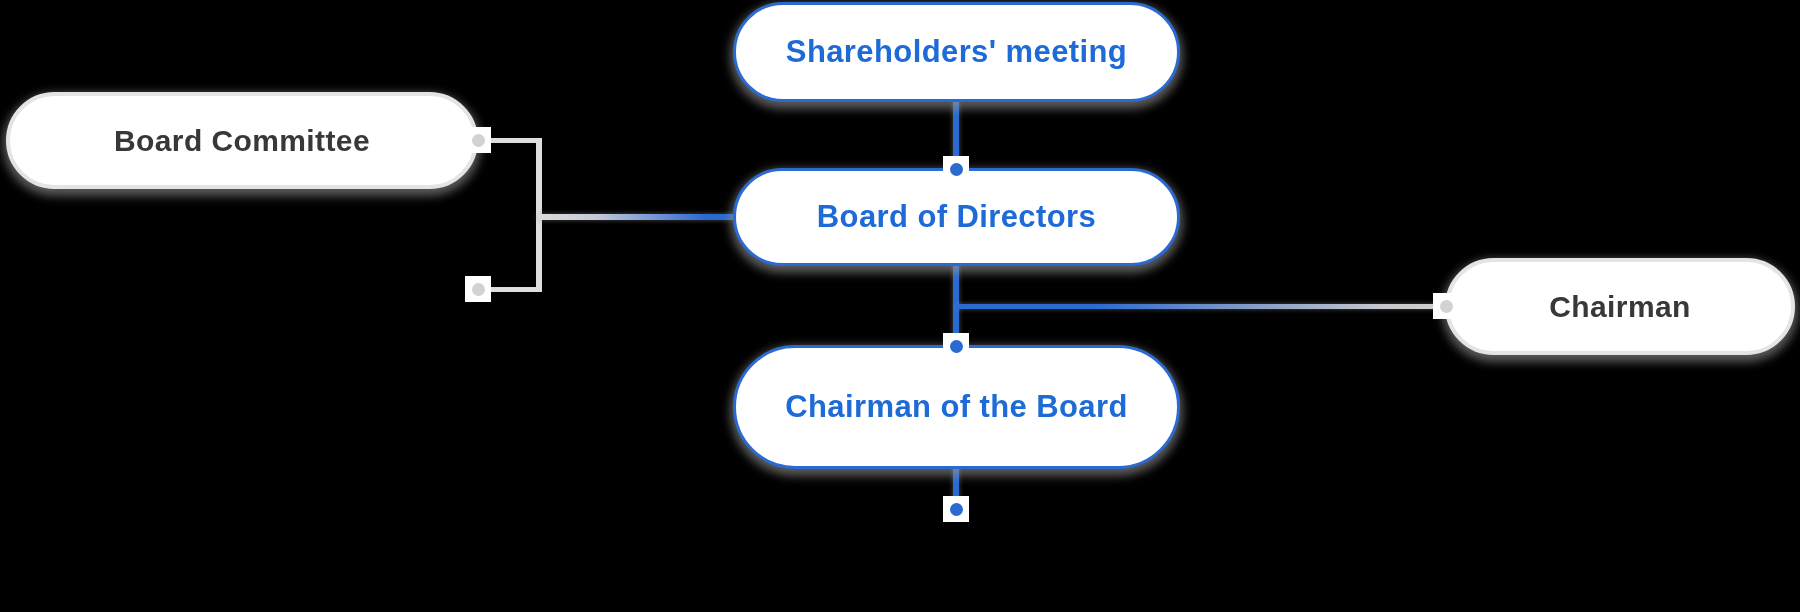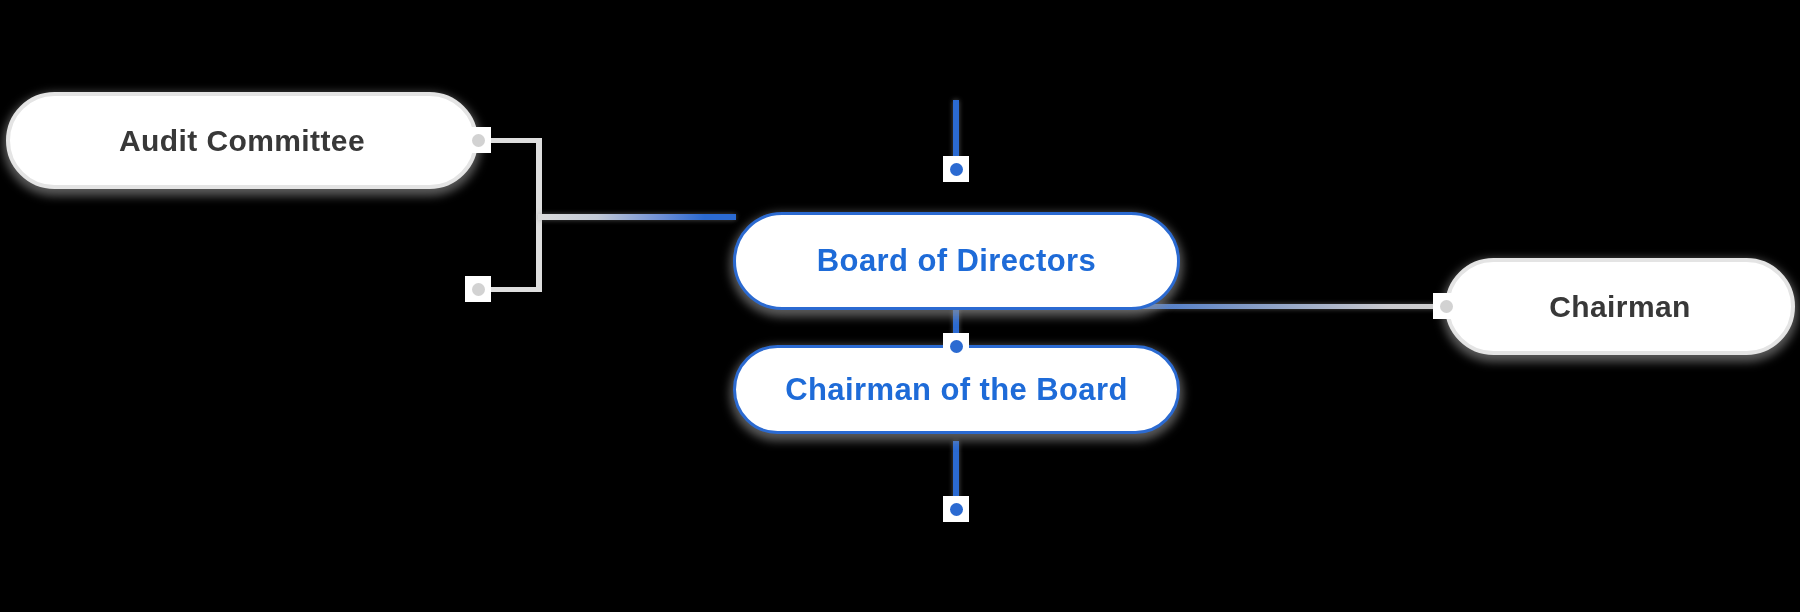--- a/index.html
+++ b/index.html
@@ -70,22 +70,22 @@
     border: 3px solid #2b6ad1;
     color: #1e6bd8;
     font-size: 31px;
   }
   .pill-gray {
     border: 4px solid #e4e4e4;
     color: #383838;
     font-size: 30px;
   }
   #node-shareholders { left: 733px;  top: 2px;   width: 447px; height: 100px; }
-  #node-board        { left: 733px;  top: 168px; width: 447px; height: 98px; margin-top: 44px;  }
-  #node-chairman     { left: 733px;  top: 345px; width: 447px; height: 89px; }
+  #node-board        { left: 733px;  top: 168px; width: 447px; height: 98px;  }
+  #node-chairman     { left: 733px;  top: 345px; width: 447px; height: 124px; }
   #node-ceo          { left: 733px;  top: 508px; width: 447px; height: 100px; }
   #node-audit        { left: 6px;    top: 92px;  width: 472px; height: 97px;  }
   #node-remuneration { left: 6px;    top: 241px; width: 472px; height: 97px;  }
   #node-auditing     { left: 1445px; top: 258px; width: 350px; height: 97px;  }
 
   
   .dot-wrap {
     position: absolute;
     z-index: 3;
     width: 26px;
@@ -117,32 +117,35 @@
 
   <div class="line v-blue" id="line-shareholders-board"></div>
   <div class="line v-blue" id="line-board-chairman"></div>
   <div class="line v-blue" id="line-chairman-ceo"></div>
   <div class="line" id="line-board-auditing"></div>
   <div class="line h-gray" id="line-audit-bracket"></div>
   <div class="line h-gray" id="line-remuneration-bracket"></div>
   <div class="line" id="line-bracket-vertical"></div>
   <div class="line" id="line-bracket-board"></div>
 
+  <div class="pill pill-blue" id="node-shareholders">
+    <span>Shareholders' meeting</span>
+  </div>
 
   <div class="pill pill-blue" id="node-board">
     <span>Board of Directors</span>
   </div>
 
   <div class="pill pill-blue" id="node-chairman">
     <span>Chairman of the Board</span>
   </div>
 
 
   <div class="pill pill-gray" id="node-audit">
-    <span>Audit Committee</span>
+    <span>Board Committee</span>
   </div>
 
 
   <div class="pill pill-gray" id="node-auditing">
     <span>Chairman</span>
   </div>
 
   <div class="dot-wrap" id="dot-board-top">
     <div class="dot dot-blue"></div>
   </div>

